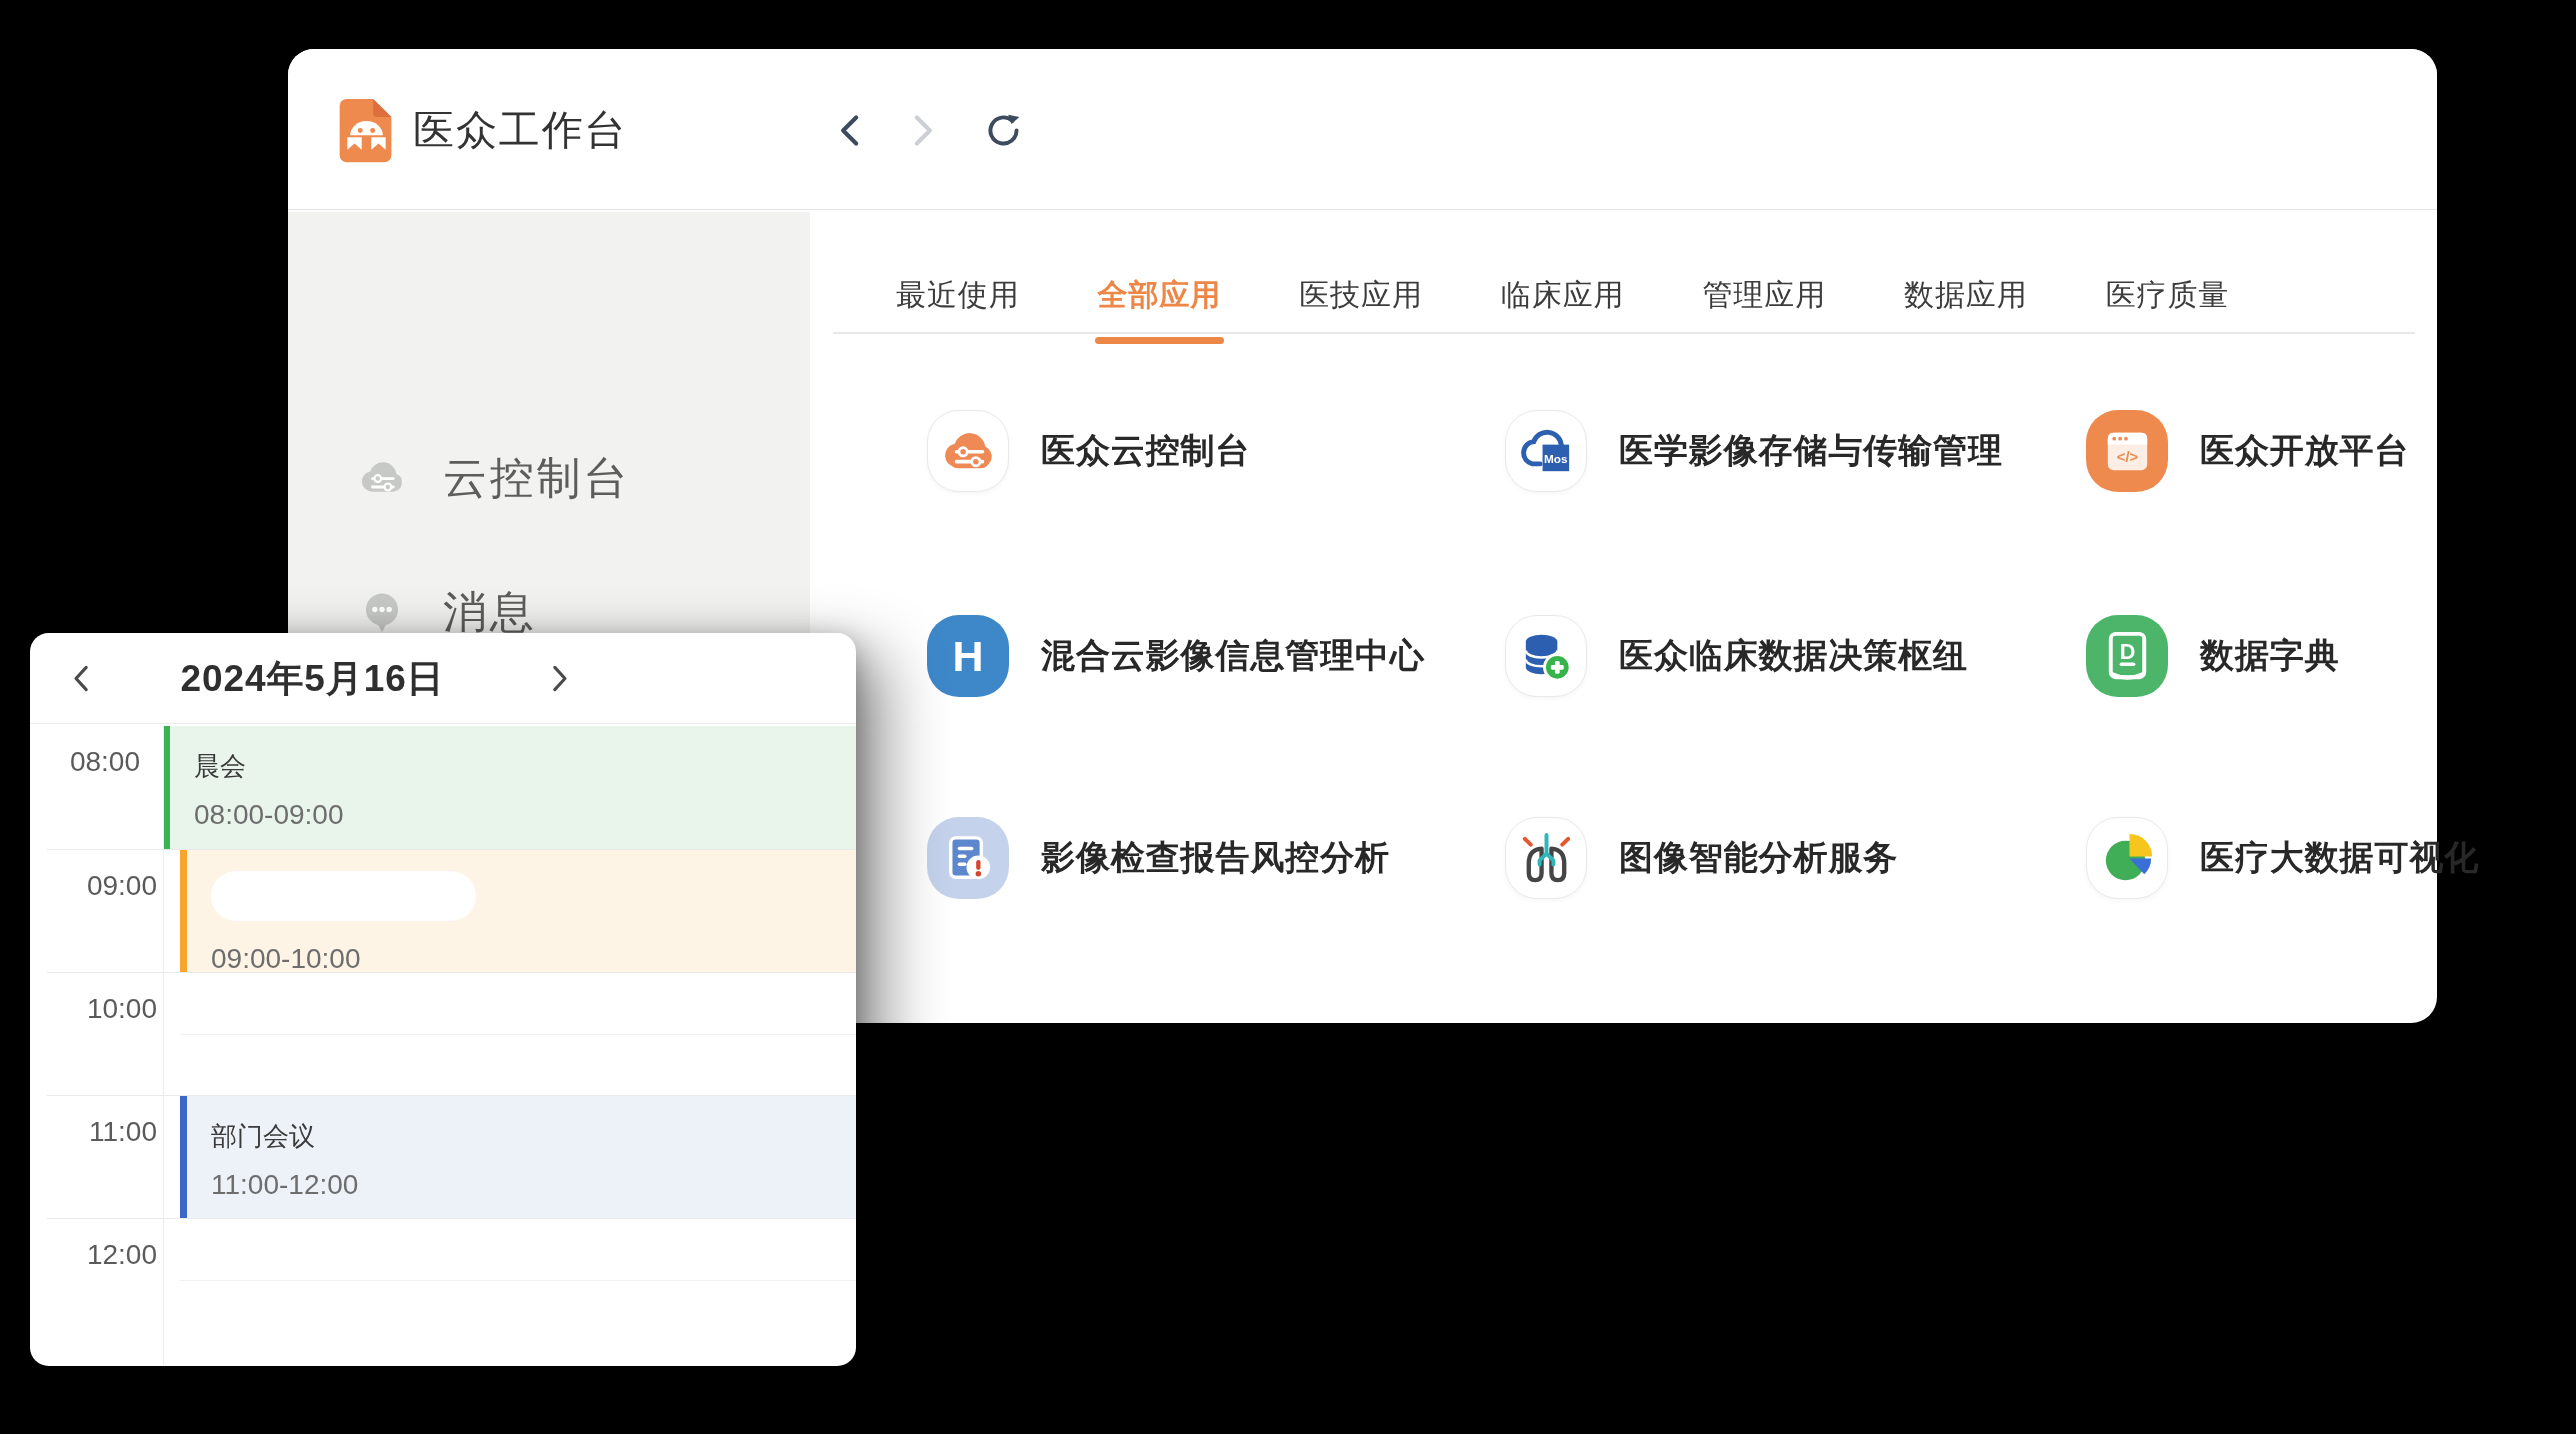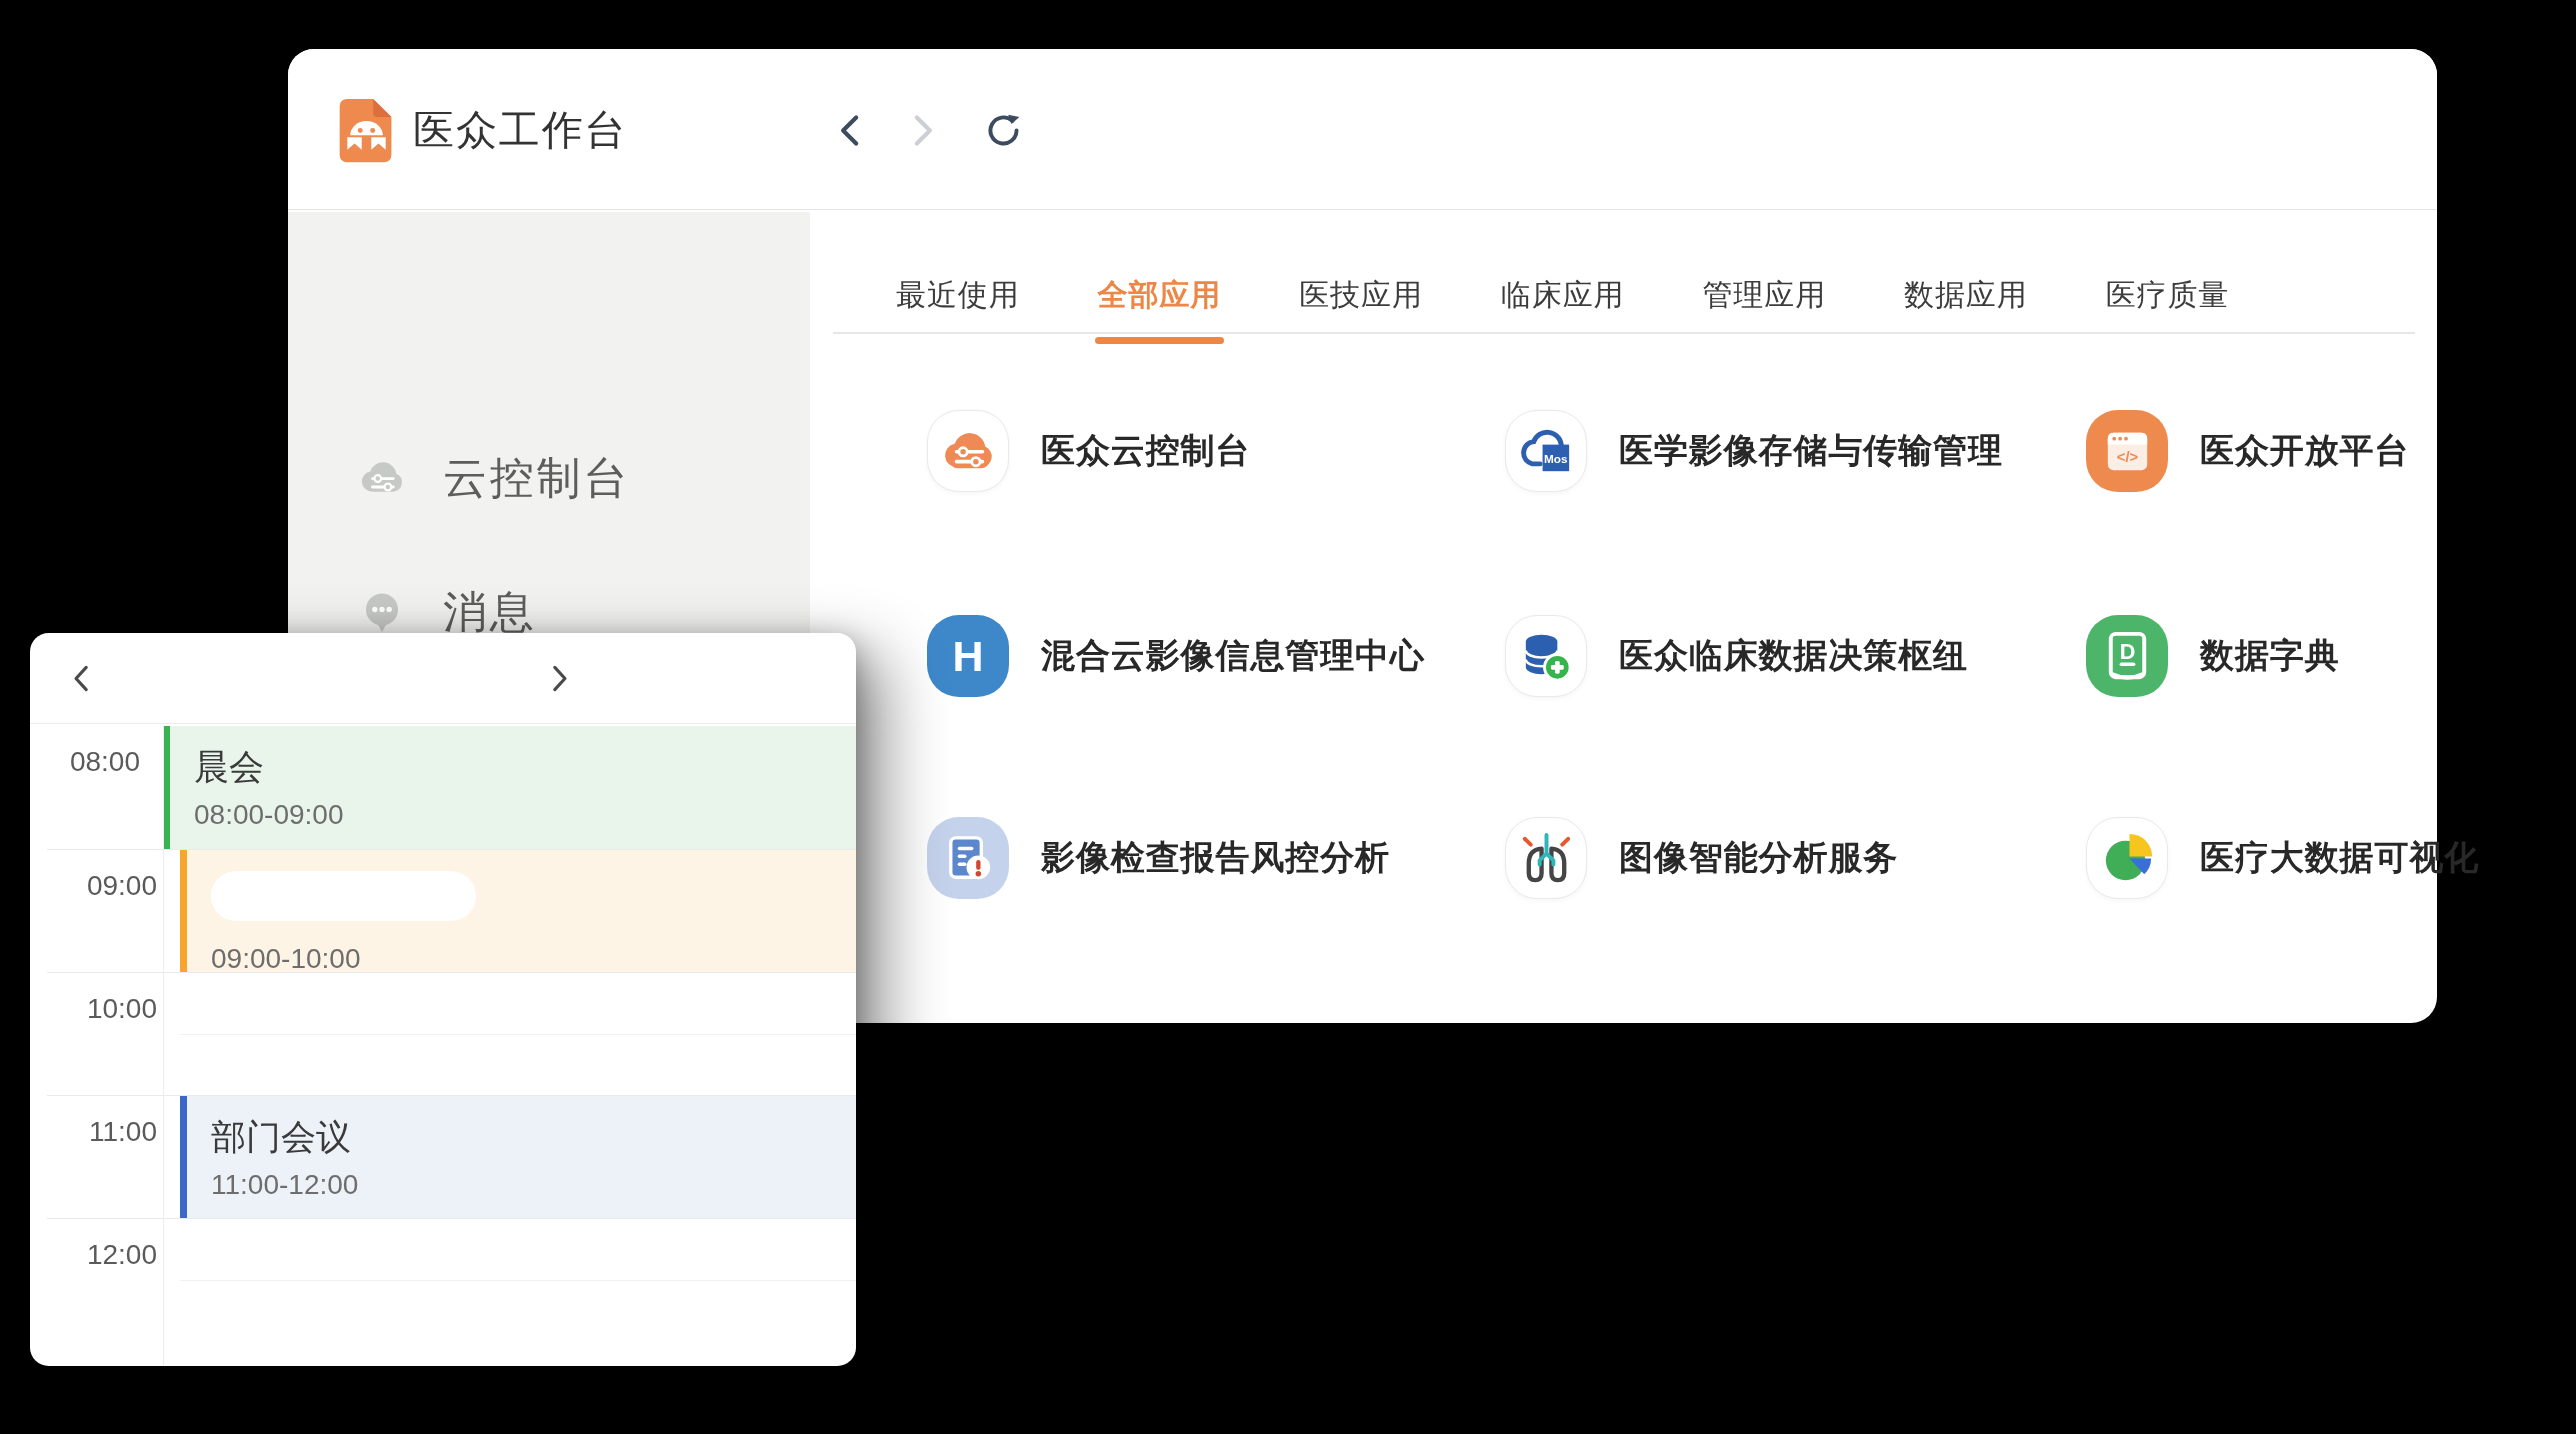--- a/index.html
+++ b/index.html
@@ -58,21 +58,21 @@
   .cal-vline{position:absolute;left:133px;top:0;bottom:0;width:0.9px;background:#ededed;z-index:2;}
   .cal-row{position:relative;height:123px;}
   .cal-row + .cal-row{border-top:0.9px solid #eaeaea;margin-left:17px;}
   .cal-row.halfline::after{content:"";position:absolute;left:133px;right:0;top:50%;height:0.9px;background:#f1f1f1;}
   .time-label{position:absolute;left:0;top:19.5px;width:110px;text-align:right;
               font-size:28px;color:#5a5a5a;}
   .event{position:absolute;left:133px;right:0;top:0;bottom:0;padding:20.5px 0 0 24px;border-left:7.4px solid;}
   .ev-green{background:#e9f4eb;border-color:#3cb353;}
   .ev-orange{background:#fdf4e6;border-color:#f6a62d;}
   .ev-blue{background:#edf1f8;border-color:#3a67c8;}
-  .ev-title{font-size:35px;color:#3a3a3a;line-height:39px;}
+  .ev-title{font-size:26px;color:#3a3a3a;line-height:39px;}
   .ev-time{font-size:28px;color:#6d6d6d;line-height:35px;margin-top:11.2px;}
   .redact-pill{width:265px;height:50px;border-radius:25px;background:#fff;}
   .ev-time.after-pill{margin-top:20.5px;}
 
   svg{display:block;}
 </style>
 </head>
 <body>
 
 <div id="stage">
@@ -273,20 +273,21 @@
 
   </div>
 
   <div id="calendar">
     <div class="cal-header">
       <div class="cal-arrow cal-prev">
         <svg width="37" height="37" viewBox="0 0 40 40">
           <polyline points="24 8 13 20 24 32" fill="none" stroke="#4a4a4a" stroke-width="3.4" stroke-linecap="round" stroke-linejoin="round"></polyline>
         </svg>
       </div>
+      <div class="cal-date">2024年5月16日</div>
       <div class="cal-arrow cal-next">
         <svg width="37" height="37" viewBox="0 0 40 40">
           <polyline points="16 8 27 20 16 32" fill="none" stroke="#4a4a4a" stroke-width="3.4" stroke-linecap="round" stroke-linejoin="round"></polyline>
         </svg>
       </div>
     </div>
 
     <div class="cal-grid">
       <div class="cal-vline"></div>
 

